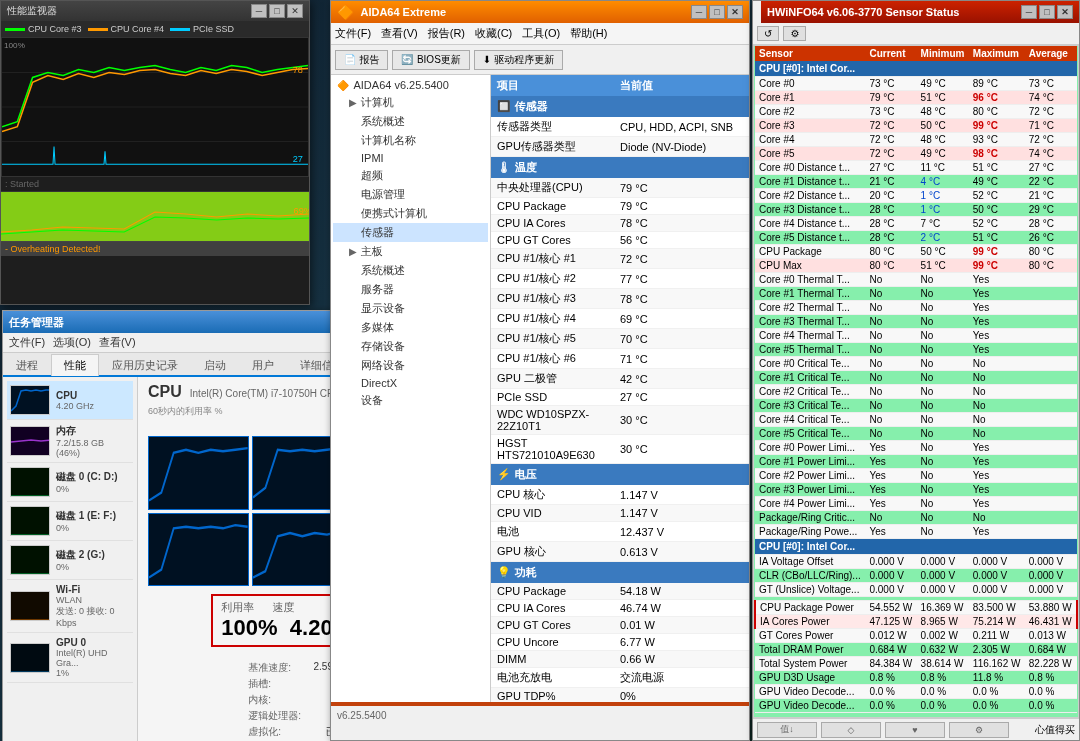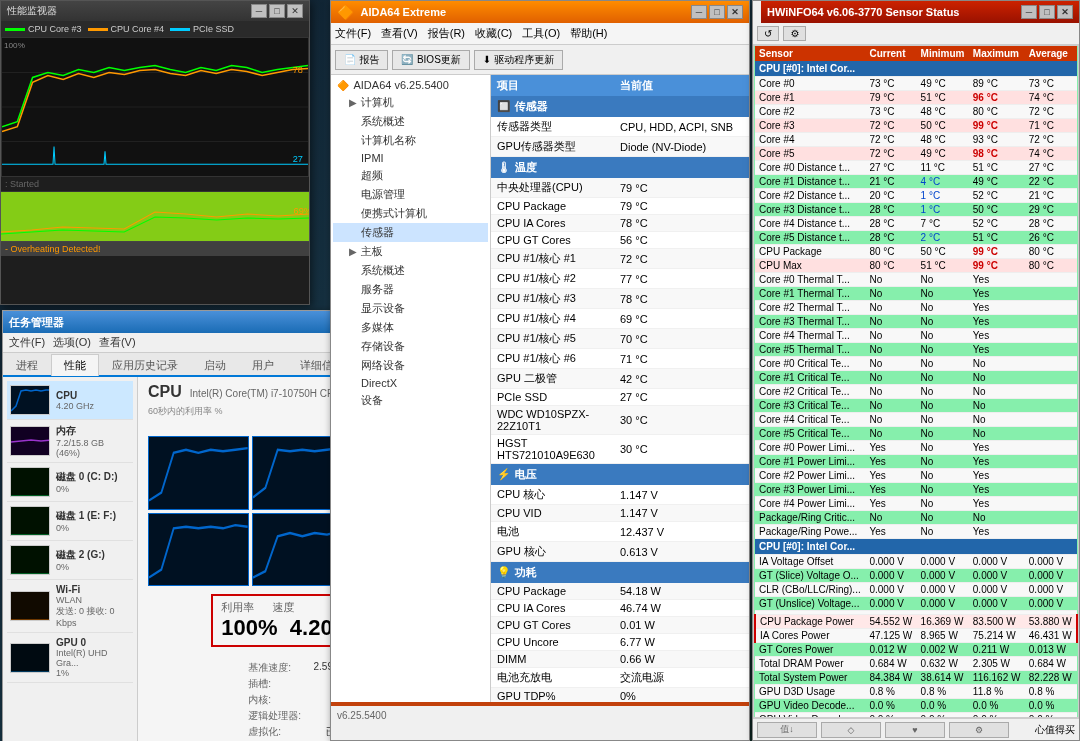--- a/index.html
+++ b/index.html
@@ -1278,27 +1278,20 @@
               <td colspan="5">CPU [#0]: Intel Cor...</td>
             </tr>
             <tr>
               <td>IA Voltage Offset</td>
               <td>0.000 V</td>
               <td>0.000 V</td>
               <td>0.000 V</td>
               <td>0.000 V</td>
             </tr>
             <tr>
-              <td>GT (Slice) Voltage O...</td>
-              <td>0.000 V</td>
-              <td>0.000 V</td>
-              <td>0.000 V</td>
-              <td>0.000 V</td>
-            </tr>
-            <tr>
               <td>CLR (CBo/LLC/Ring)...</td>
               <td>0.000 V</td>
               <td>0.000 V</td>
               <td>0.000 V</td>
               <td>0.000 V</td>
             </tr>
             <tr>
               <td>GT (Unslice) Voltage...</td>
               <td>0.000 V</td>
               <td>0.000 V</td>

